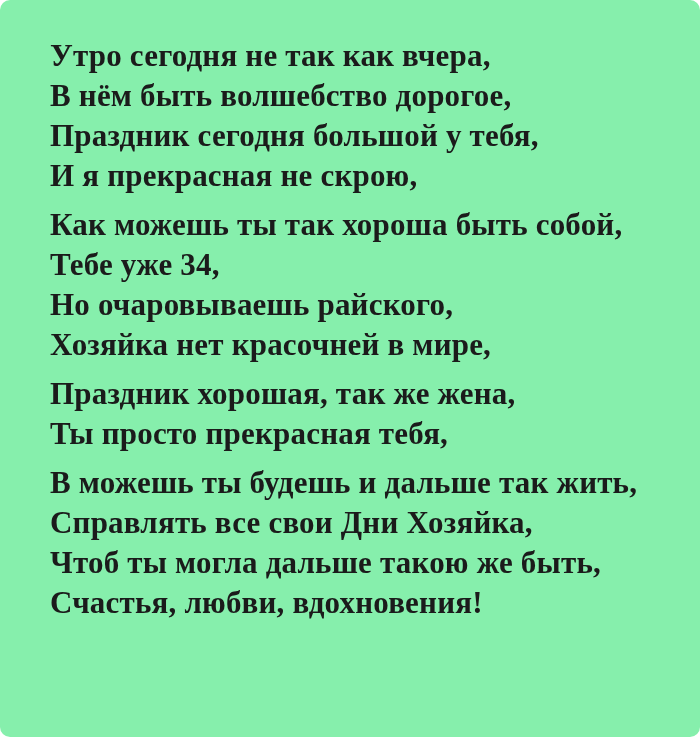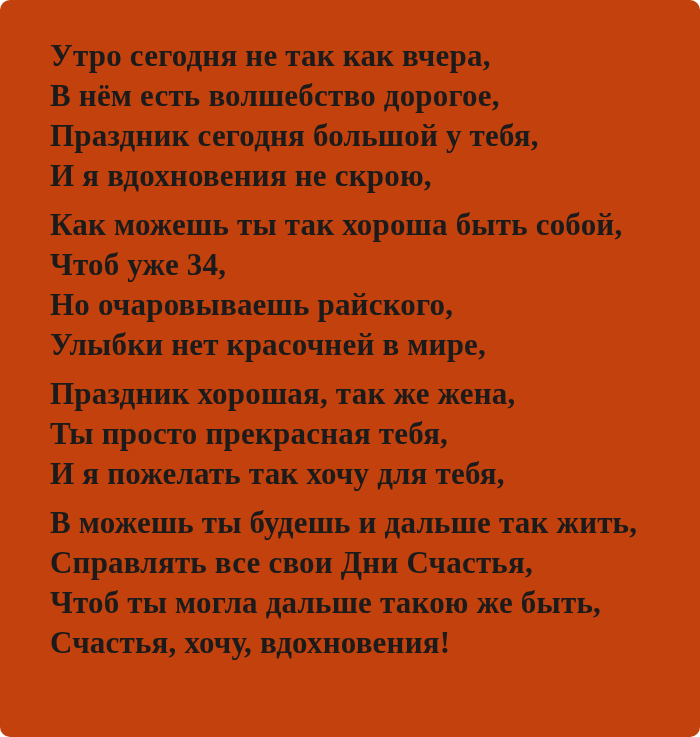--- a/index.html
+++ b/index.html
@@ -4,21 +4,21 @@
 <style>
   html, body {
     margin: 0;
     padding: 0;
     background: #ffffff;
   }
   .page {
     width: 700px;
     height: 737px;
     box-sizing: border-box;
-    background: #c2410c;
+    background: #86efac;
     border-radius: 10px;
     padding: 36px 40px 0 50px;
     overflow: hidden;
     font-family: "Liberation Serif", "DejaVu Serif", serif;
   }
   .poem {
     color: #1b1b1b;
   }
   .stanza {
     margin: 0 0 9px 0;
@@ -32,39 +32,38 @@
   }
 </style>
 </head>
 <body>
 
 <div class="page">
   <div class="poem">
 
     <div class="stanza">
       <div class="poem-line">Утро сегодня не так как вчера,</div>
-      <div class="poem-line">В нём есть волшебство дорогое,</div>
+      <div class="poem-line">В нём быть волшебство дорогое,</div>
       <div class="poem-line">Праздник сегодня большой у тебя,</div>
-      <div class="poem-line">И я вдохновения не скрою,</div>
+      <div class="poem-line">И я прекрасная не скрою,</div>
     </div>
 
     <div class="stanza">
       <div class="poem-line">Как можешь ты так хороша быть собой,</div>
-      <div class="poem-line">Чтоб уже 34,</div>
+      <div class="poem-line">Тебе уже 34,</div>
       <div class="poem-line">Но очаровываешь райского,</div>
-      <div class="poem-line">Улыбки нет красочней в мире,</div>
+      <div class="poem-line">Хозяйка нет красочней в мире,</div>
     </div>
 
     <div class="stanza">
       <div class="poem-line">Праздник хорошая, так же жена,</div>
       <div class="poem-line">Ты просто прекрасная тебя,</div>
-      <div class="poem-line">И я пожелать так хочу для тебя,</div>
     </div>
 
     <div class="stanza">
       <div class="poem-line">В можешь ты будешь и дальше так жить,</div>
-      <div class="poem-line">Справлять все свои Дни Счастья,</div>
+      <div class="poem-line">Справлять все свои Дни Хозяйка,</div>
       <div class="poem-line">Чтоб ты могла дальше такою же быть,</div>
-      <div class="poem-line">Счастья, хочу, вдохновения!</div>
+      <div class="poem-line">Счастья, любви, вдохновения!</div>
     </div>
 
   </div>
 </div>
 
 </body></html>

